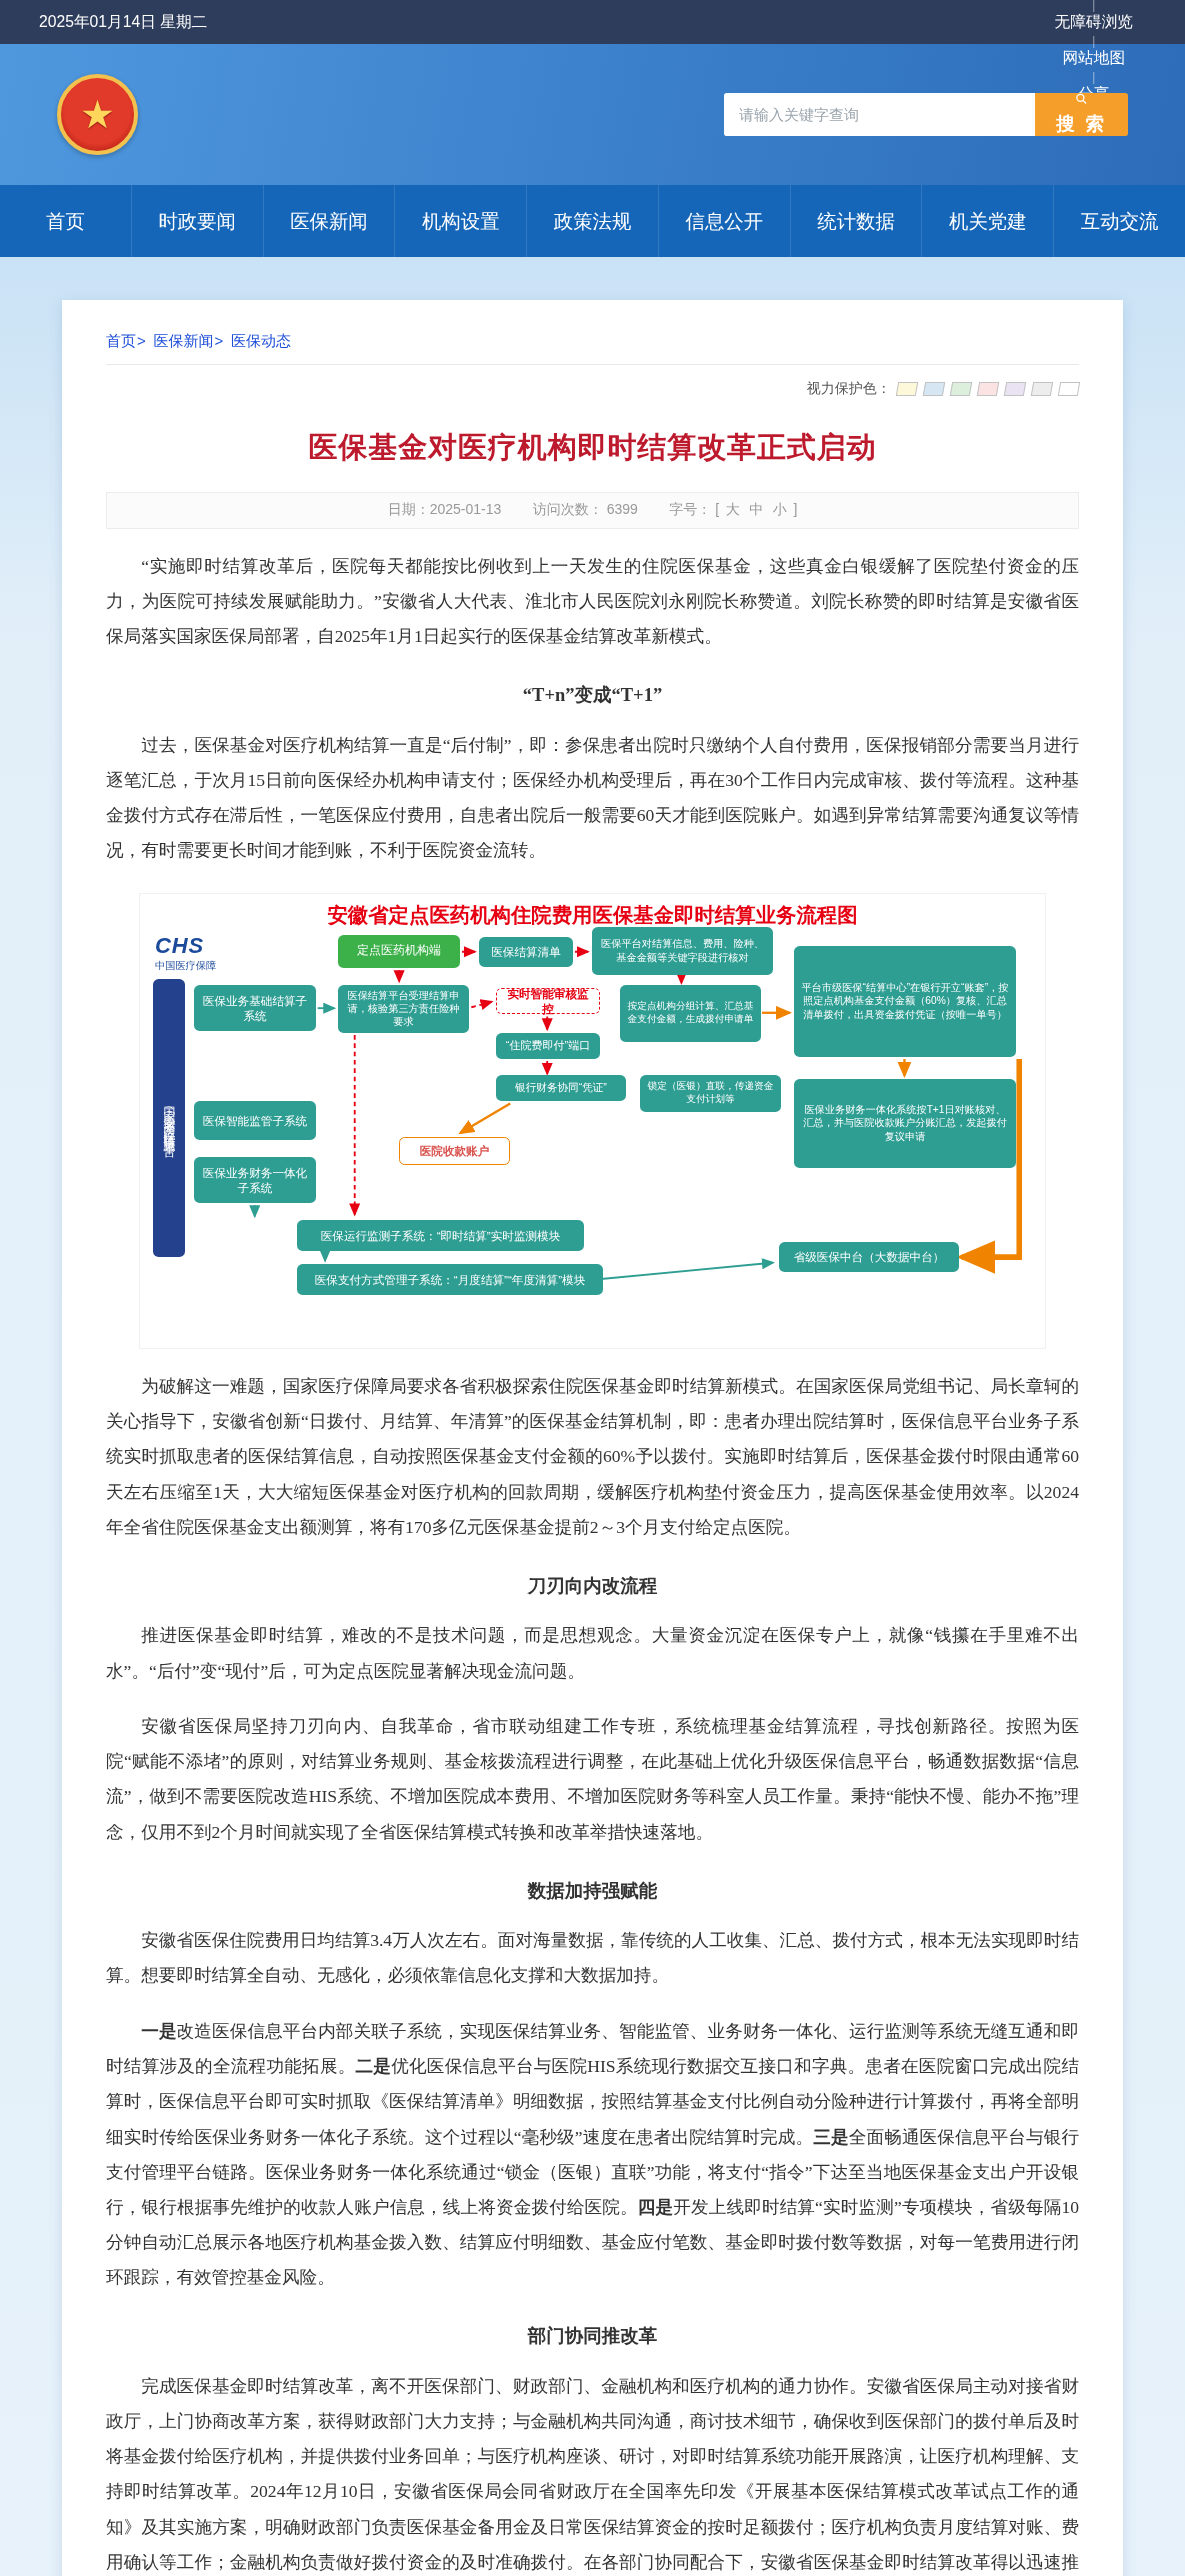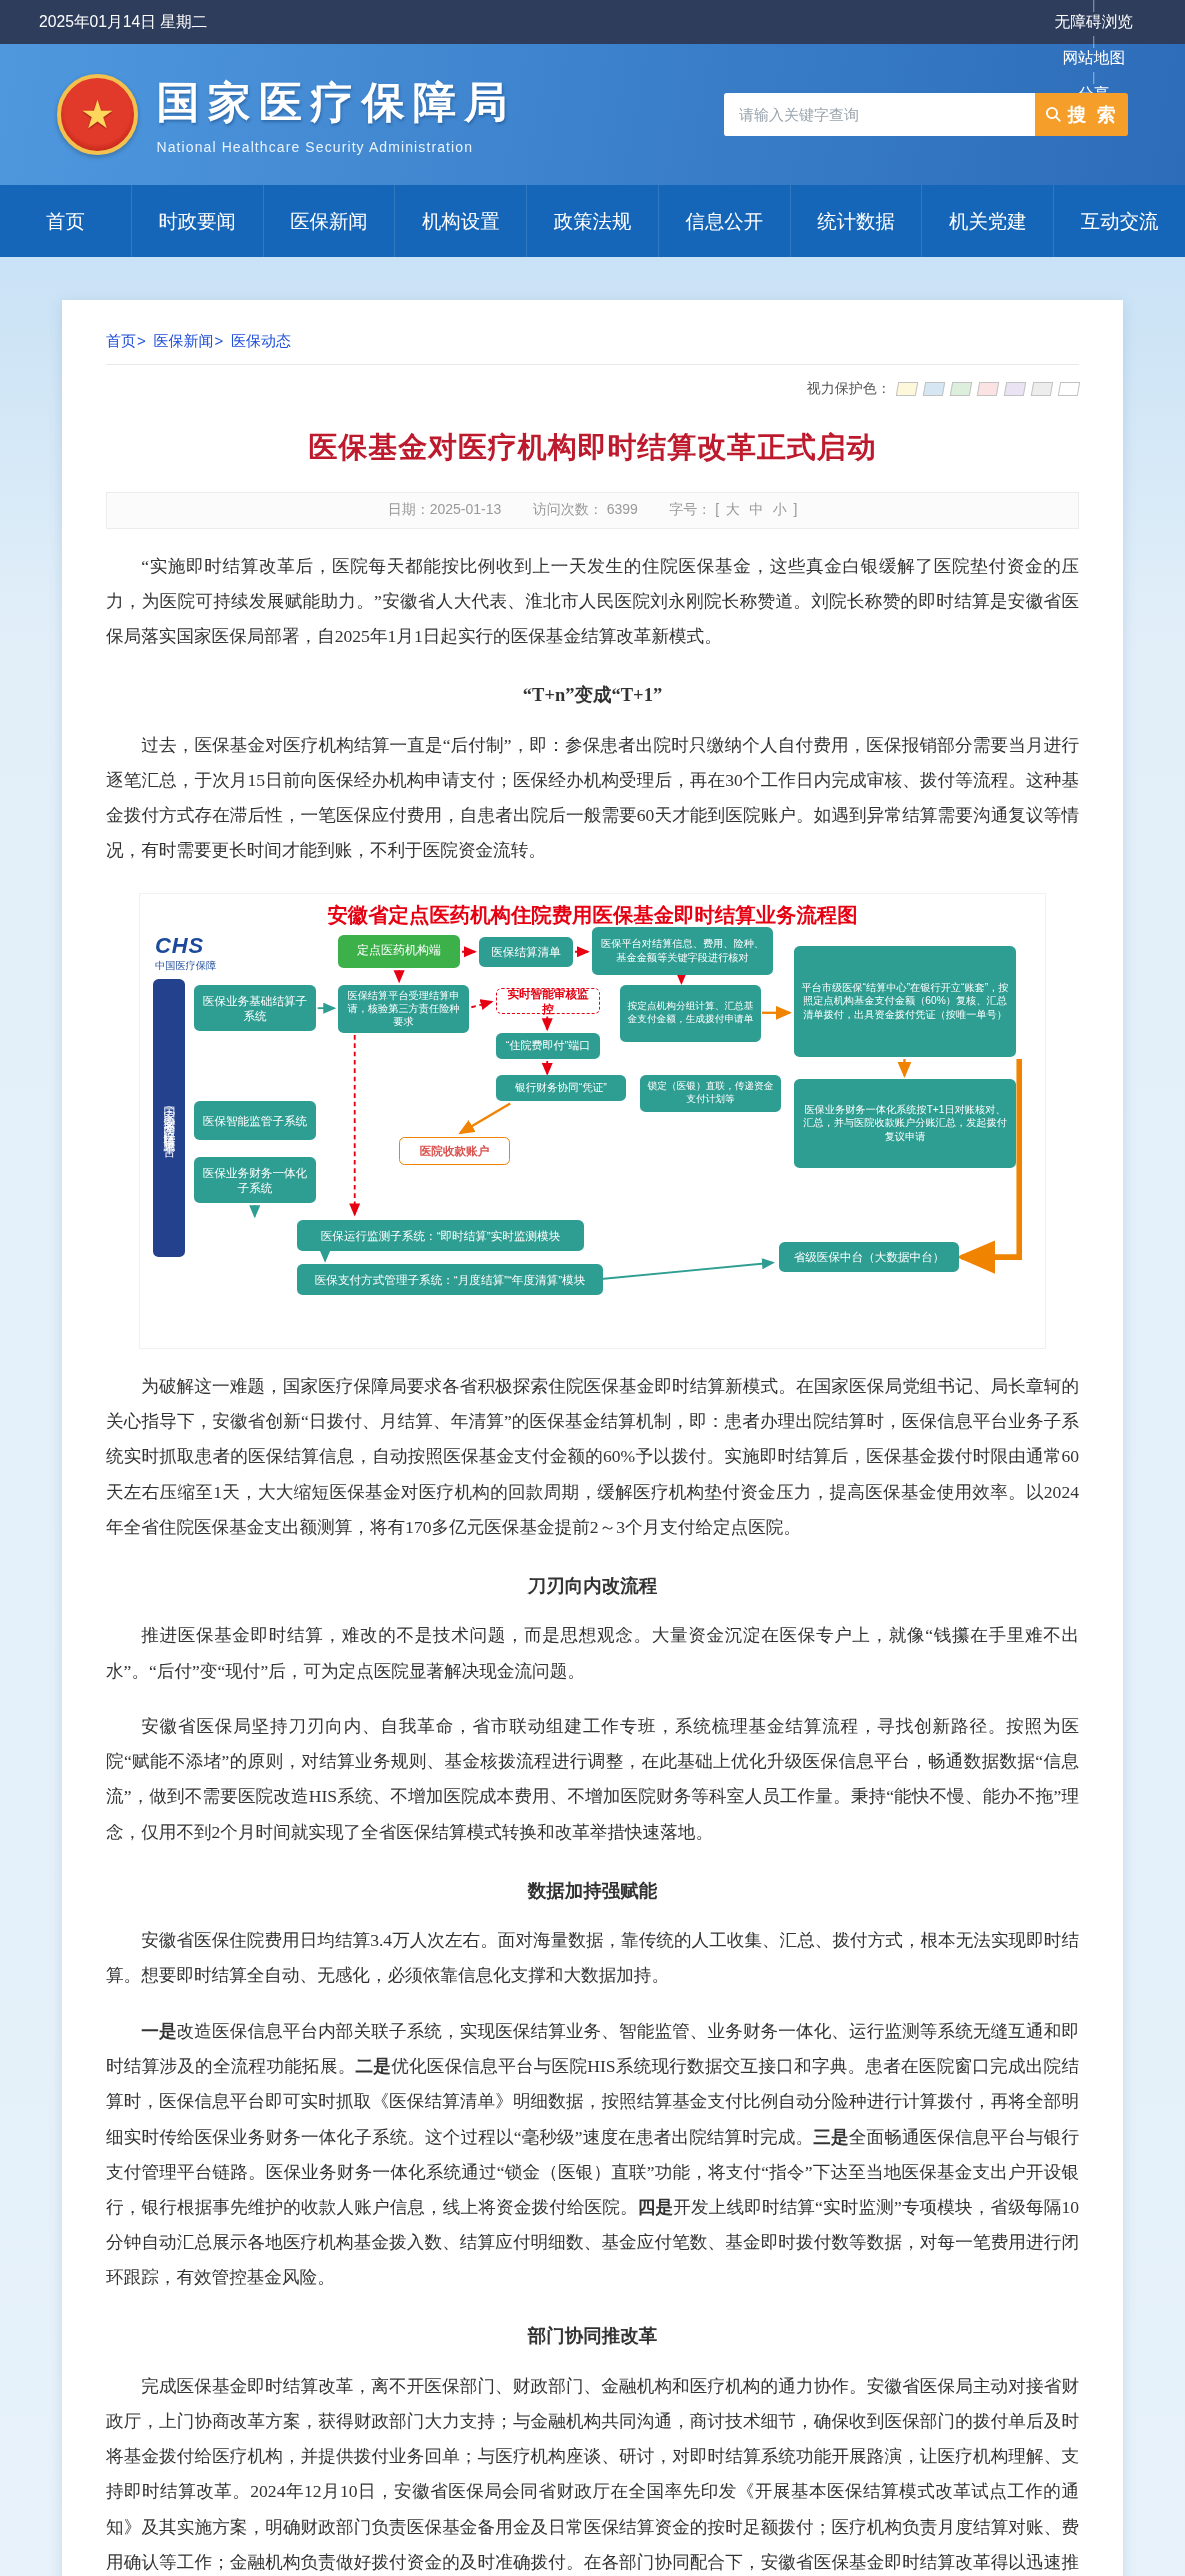--- a/index.html
+++ b/index.html
@@ -29,21 +29,21 @@
   .emblem .star { color:#ffd65c; font-size:39px; line-height:1; text-shadow:0 0.9px 1.9px #8c1d12; }
   .brand-cn { font-size:43px; font-weight:700; color:#fff; letter-spacing:8.3px;
     font-family:"Liberation Serif","DejaVu Serif",serif; text-shadow:0.9px 1.9px 2.8px rgba(0,40,90,.35); }
   .brand-en { font-size:14px; color:#e9f3fc; letter-spacing:1.1px; margin-top:6.5px; }
   .search { display:flex; height:43px;padding-left:20px; }
   .search input { width:311px; height:43px; border:none; outline:none; padding:0 15px;
     font-size:15px; color:#333; border-radius:2.8px 0 0 2.8px; }
   .search input::placeholder { color:#9aa4ad; }
   .search button { height:43px; width:93px; border:none; background:#F59E2A; color:#fff;
     font-size:18.5px; font-weight:700; display:flex; align-items:center; justify-content:center;
-    gap:6.5px; border-radius:0 2.8px 2.8px 0; cursor:pointer; letter-spacing:2.8px; }
+    gap:6.5px; border-radius:0 2.8px 2.8px 0; cursor:pointer; letter-spacing:2.8px;flex-direction:column; }
 
   
   .mainnav { height:72px; background:#1566B8; display:flex; }
   .mainnav a { flex:1; display:flex; align-items:center; justify-content:center;
     color:#fff; font-size:19.4px; border-right:0.9px solid rgba(255,255,255,.12); }
   .mainnav a:last-child { border-right:none; }
 
   
   .banner { background:linear-gradient(180deg,#c9e2f5 0,#e2eff9 389px,#e7f2fa 100%);
     padding:43px 0 13px; min-height:2319px; }
@@ -110,24 +110,20 @@
     <a>网站地图</a>
     <span class="sep">|</span>
     <a>分享</a>
   </div>
 </div>
 
 <header class="masthead">
   <div class="brand">
     <div class="emblem">
       <span class="star">★</span>
-    </div>
-    <div>
-      <div class="brand-cn">国家医疗保障局</div>
-      <div class="brand-en">National Healthcare Security Administration</div>
     </div>
   </div>
   <div class="search">
     <input placeholder="请输入关键字查询" style="">
     <button>
       <svg width="16.7" height="16.7" viewBox="0 0 18 18">
         <circle cx="7.5" cy="7.5" r="5.5" fill="none" stroke="#fff" stroke-width="2"></circle>
         <line x1="11.8" y1="11.8" x2="16.5" y2="16.5" stroke="#fff" stroke-width="2"></line>
       </svg>
       <span>搜 索</span>

